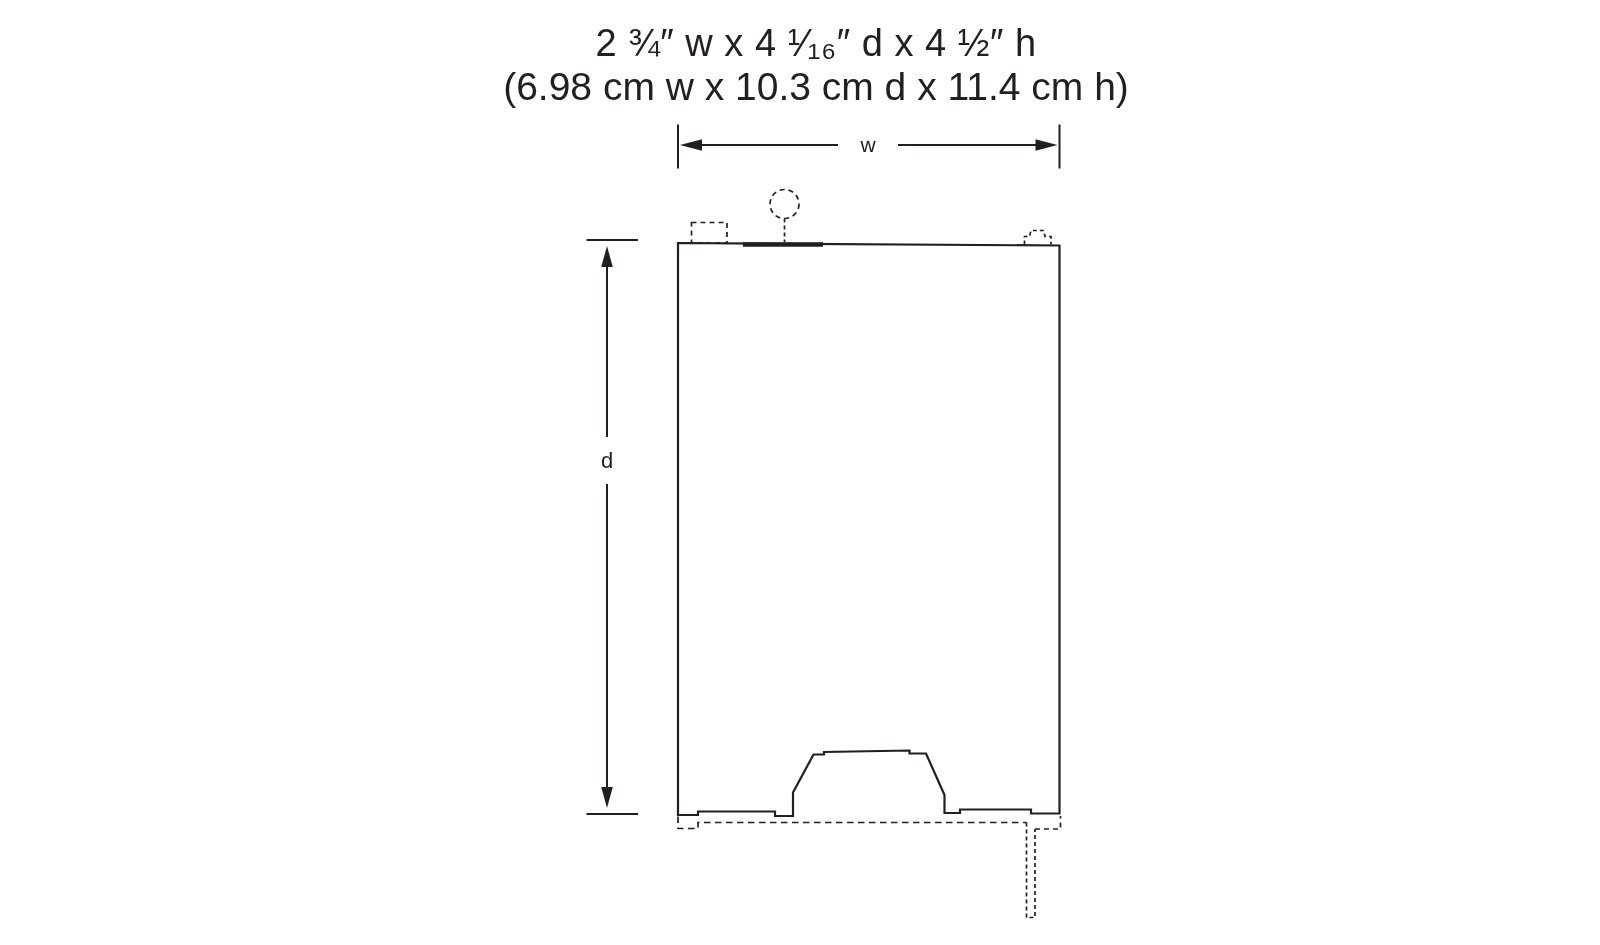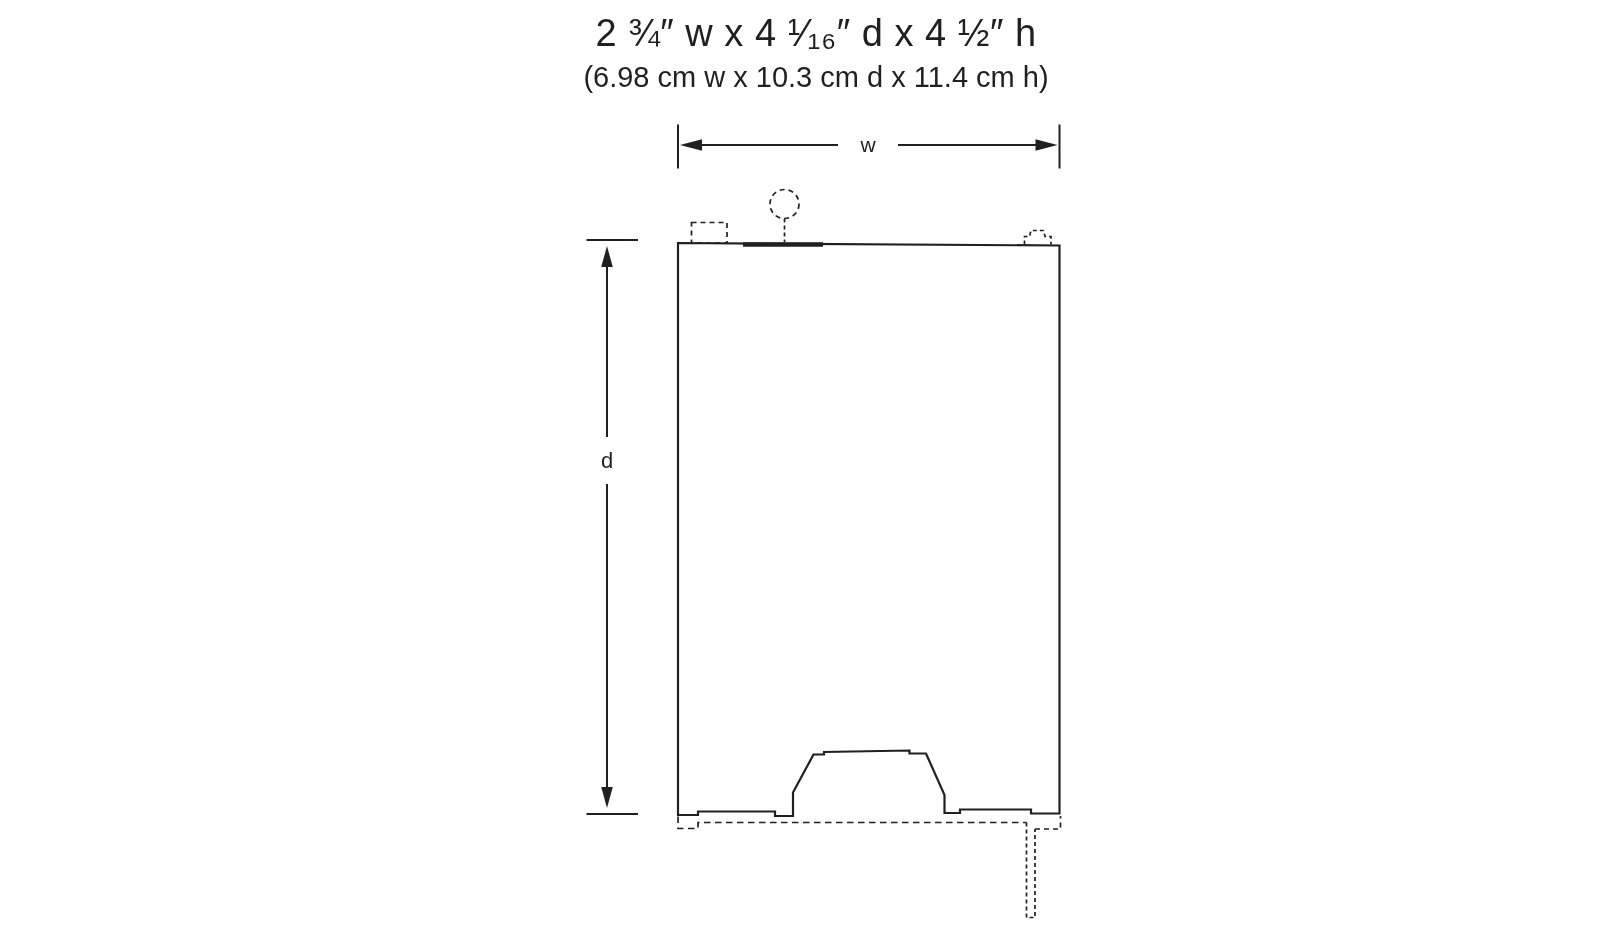--- a/index.html
+++ b/index.html
@@ -7,33 +7,33 @@
     position: relative;
     width: 1600px;
     height: 945px;
     background: var(--background, #ffffff);
     font-family: "Liberation Sans", "DejaVu Sans", sans-serif;
     color: var(--line, #231f20);
     overflow: hidden;
   }
   .title-block {
     position: absolute;
-    top: 10px;
+    top: 20px;
     left: 416px;
     width: 800px;
     text-align: center;
   }
   .title-line-1 {
     font-size: 38px;
     line-height: 46px;
     letter-spacing: 0.5px;
     white-space: nowrap;
   }
   .title-line-2 {
-    font-size: 29px;
+    font-size: 39px;
     line-height: 42px;
     white-space: nowrap;
   }
   svg.diagram {
     position: absolute;
     left: 0; top: 0;
     width: 1600px;
     height: 945px;
   }
   .solid-line {

